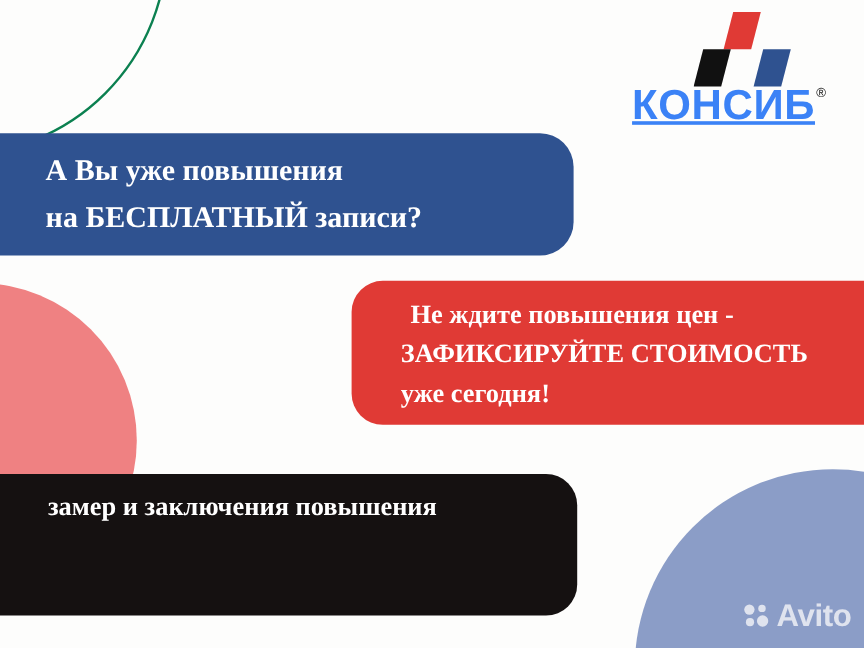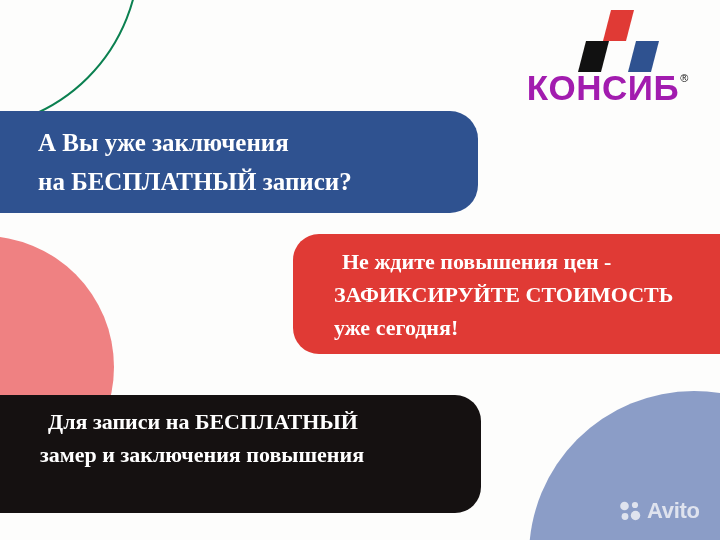--- a/index.html
+++ b/index.html
@@ -69,23 +69,24 @@
     left: 0;
     top: 62px;
     width: 190px;
     text-align: center;
   }
   #logo-wordmark {
     font-family: "Liberation Sans", sans-serif;
     font-weight: bold;
     font-size: 35px;
     letter-spacing: 0.5px;
-    color: #a21caf;
+    color: #3b82f6;
     line-height: 1;
     display: inline-block;
+    text-decoration: underline;
   }
   #logo-reg {
     font-family: "Liberation Sans", sans-serif;
     font-size: 11px;
     color: #111111;
     vertical-align: super;
     position: relative;
     top: -12px;
     left: 1px;
   }
@@ -149,21 +150,21 @@
     left: 620px;
     top: 500px;
     display: flex;
     align-items: center;
     gap: 5px;
     opacity: 0.82;
   }
   #avito-watermark .wm-text {
     font-family: "Liberation Sans", sans-serif;
     font-weight: bold;
-    font-size: 22px;
+    font-size: 26px;
     color: #f2f3f7;
     line-height: 1;
     letter-spacing: -0.3px;
   }
 </style>
 </head>
 <body>
 
 <div id="poster">
 
@@ -176,32 +177,31 @@
       <polygon points="33,2 56,2 48,33 25,33" fill="#e03a35"></polygon>
       <polygon points="8,33 31,33 23,64 0,64" fill="#111111"></polygon>
       <polygon points="58,33 81,33 73,64 50,64" fill="#2f5290"></polygon>
     </svg>
     <div id="logo-wordmark-wrap">
       <span id="logo-wordmark">КОНСИБ</span><span id="logo-reg">®</span>
     </div>
   </div>
 
   <div class="banner" id="banner-blue">
-    <div class="line">А Вы уже заключения</div>
+    <div class="line">А Вы уже повышения</div>
     <div class="line">на БЕСПЛАТНЫЙ записи?</div>
   </div>
 
   <div class="banner" id="banner-red">
     <div class="line indent">Не ждите повышения цен -</div>
     <div class="line">ЗАФИКСИРУЙТЕ СТОИМОСТЬ</div>
     <div class="line">уже сегодня!</div>
   </div>
 
   <div class="banner" id="banner-black">
-    <div class="line indent">Для записи на БЕСПЛАТНЫЙ</div>
     <div class="line">замер и заключения повышения</div>
   </div>
 
   <div id="avito-watermark">
     <svg width="22" height="20" viewBox="0 0 22 20">
       <circle cx="4.5" cy="5" r="4.3" fill="#f2f3f7"></circle>
       <circle cx="15" cy="4" r="3.1" fill="#f2f3f7"></circle>
       <circle cx="5" cy="15.5" r="3.4" fill="#f2f3f7"></circle>
       <circle cx="15.5" cy="14.5" r="4.7" fill="#f2f3f7"></circle>
     </svg>

